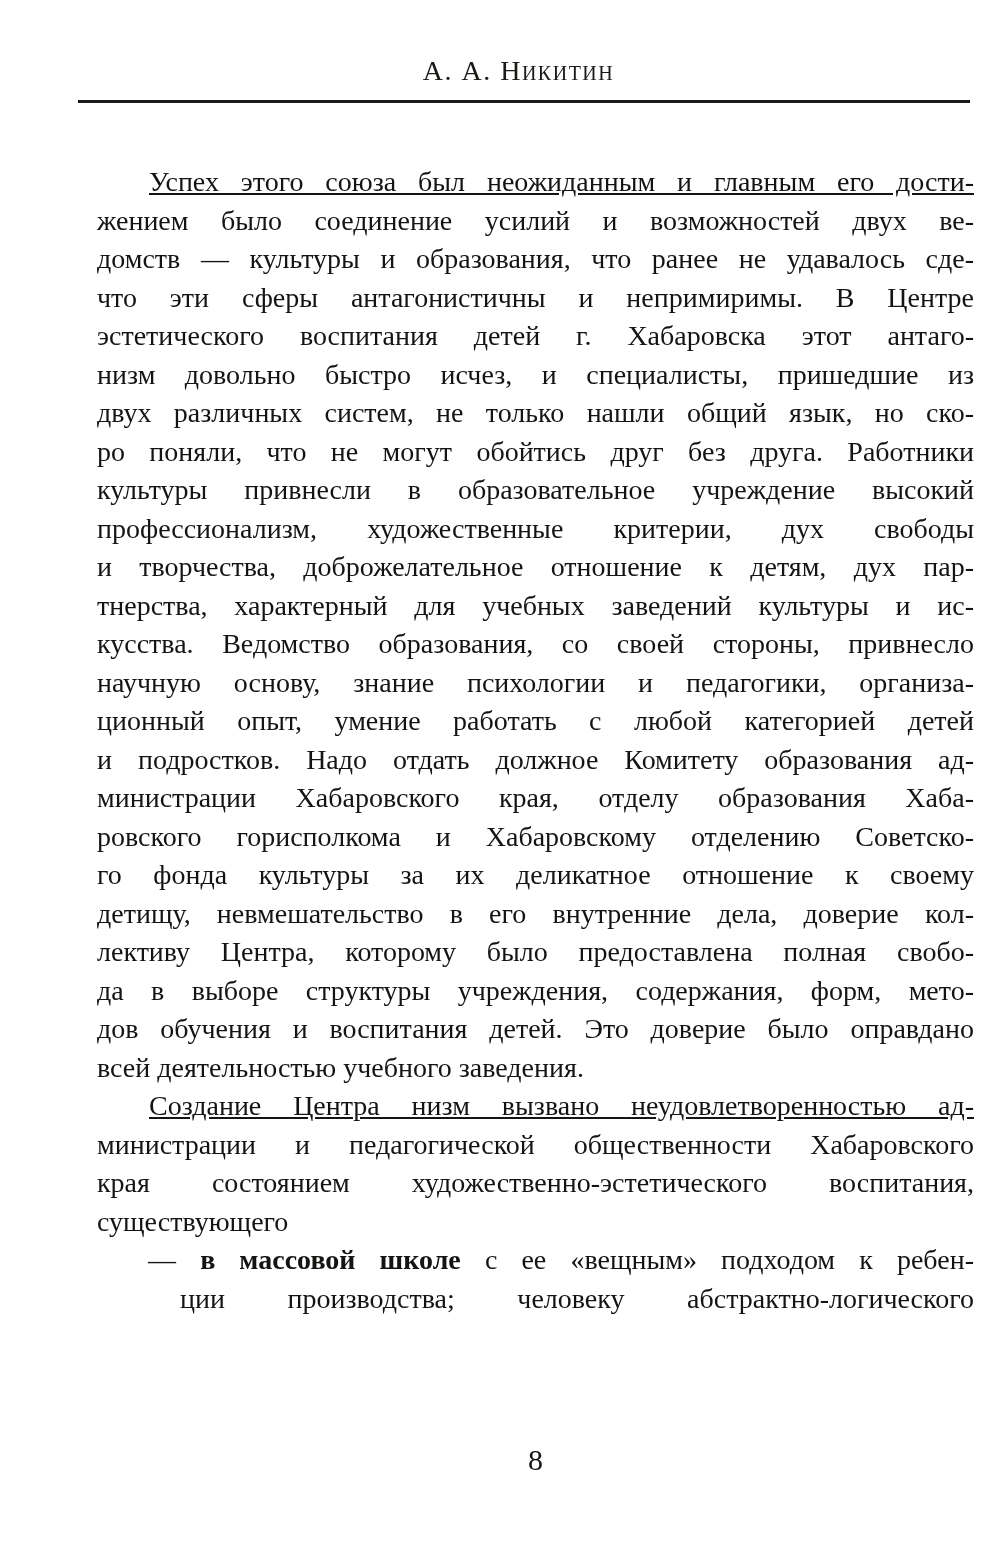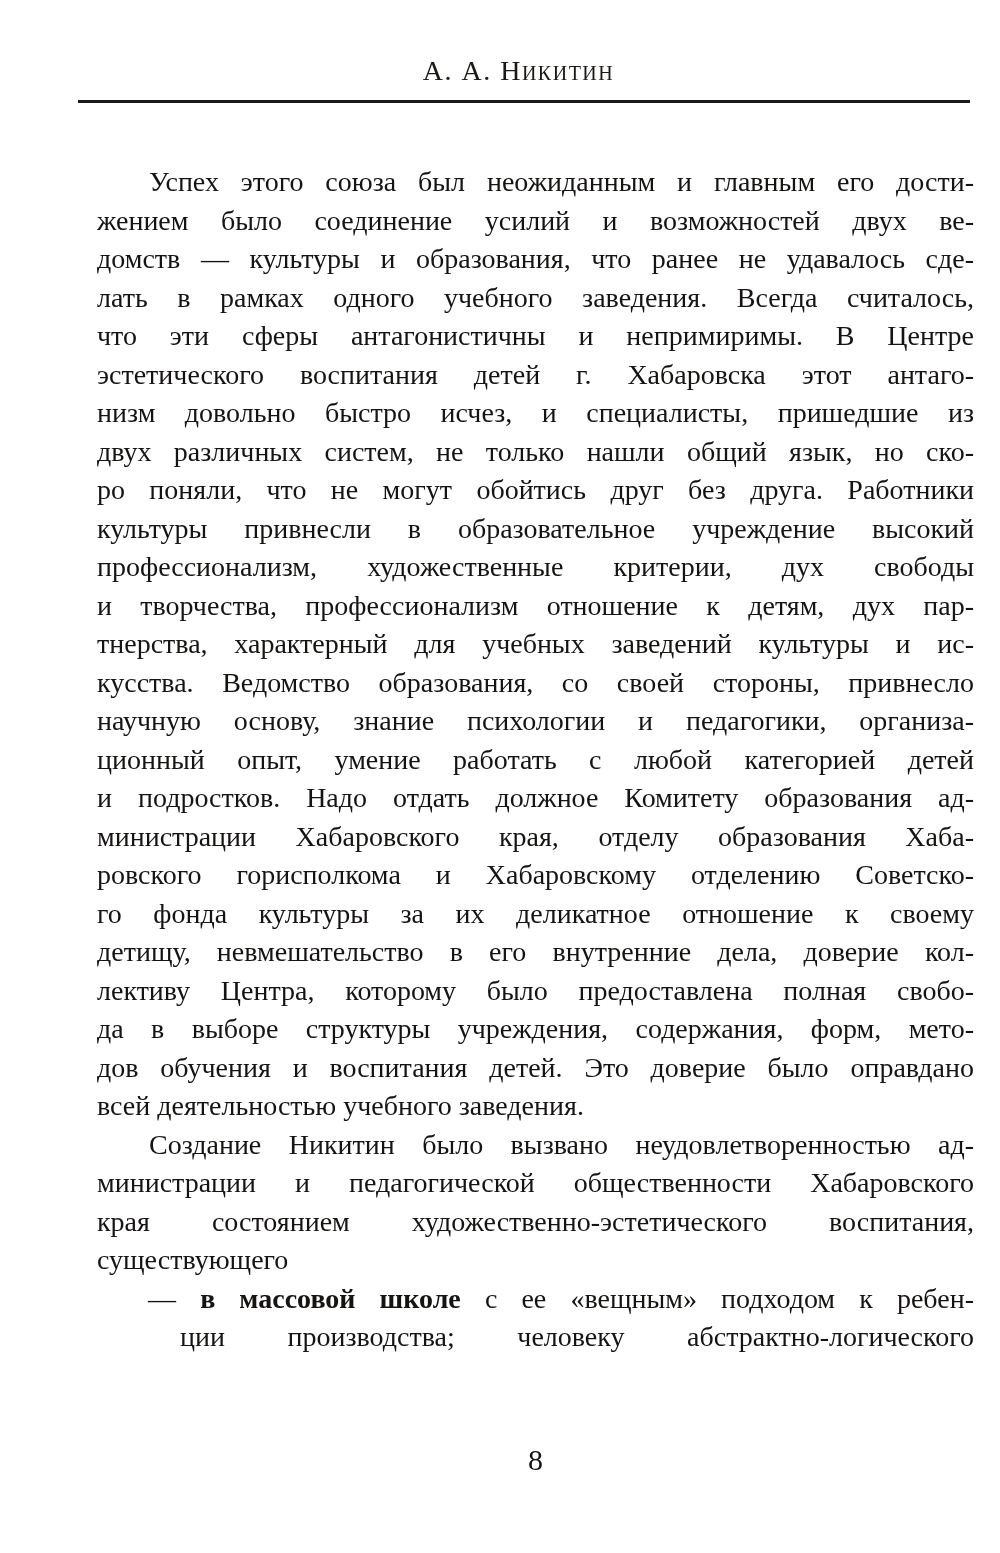--- a/index.html
+++ b/index.html
@@ -38,21 +38,21 @@
     top: 163px;
     left: 97px;
     width: 877px;
     font-size: 28px;
     line-height: 38.5px;
   }
   .line {
     text-align: justify;
     text-align-last: justify;
   }
-  .para .line.first { text-indent: 52px; }
+  .para .line.first { text-indent: 52px; text-decoration: underline; }
   .para .line.last { text-align-last: left; }
   .list-item { padding-left: 83px; }
   .list-item .line.first-hanging { text-indent: -32px; }
   .bold { font-weight: bold; }
   .page-number {
     position: absolute;
     top: 1443px;
     left: 97px;
     width: 877px;
     text-align: center;
@@ -68,46 +68,45 @@
   <div class="running-header">А. А. Никитин</div>
 
   <div class="header-rule"></div>
 
   <main class="text-block">
 
     <div class="para">
         <div class="line first">Успех этого союза был неожиданным и главным его дости-</div>
         <div class="line">жением было соединение усилий и возможностей двух ве-</div>
         <div class="line">домств — культуры и образования, что ранее не удавалось сде-</div>
-        <div class="line">лать в рамках одного учебного заведения. Всегда считалось,</div>
         <div class="line">что эти сферы антагонистичны и непримиримы. В Центре</div>
         <div class="line">эстетического воспитания детей г. Хабаровска этот антаго-</div>
         <div class="line">низм довольно быстро исчез, и специалисты, пришедшие из</div>
         <div class="line">двух различных систем, не только нашли общий язык, но ско-</div>
         <div class="line">ро поняли, что не могут обойтись друг без друга. Работники</div>
         <div class="line">культуры привнесли в образовательное учреждение высокий</div>
         <div class="line">профессионализм, художественные критерии, дух свободы</div>
-        <div class="line">и творчества, профессионализм отношение к детям, дух пар-</div>
+        <div class="line">и творчества, доброжелательное отношение к детям, дух пар-</div>
         <div class="line">тнерства, характерный для учебных заведений культуры и ис-</div>
         <div class="line">кусства. Ведомство образования, со своей стороны, привнесло</div>
         <div class="line">научную основу, знание психологии и педагогики, организа-</div>
         <div class="line">ционный опыт, умение работать с любой категорией детей</div>
         <div class="line">и подростков. Надо отдать должное Комитету образования ад-</div>
         <div class="line">министрации Хабаровского края, отделу образования Хаба-</div>
         <div class="line">ровского горисполкома и Хабаровскому отделению Советско-</div>
         <div class="line">го фонда культуры за их деликатное отношение к своему</div>
         <div class="line">детищу, невмешательство в его внутренние дела, доверие кол-</div>
         <div class="line">лективу Центра, которому было предоставлена полная свобо-</div>
         <div class="line">да в выборе структуры учреждения, содержания, форм, мето-</div>
         <div class="line">дов обучения и воспитания детей. Это доверие было оправдано</div>
         <div class="line last">всей деятельностью учебного заведения.</div>
       </div>
 
     <div class="para">
-        <div class="line first">Создание Никитин было вызвано неудовлетворенностью ад-</div>
+        <div class="line first">Создание Центра низм вызвано неудовлетворенностью ад-</div>
         <div class="line">министрации и педагогической общественности Хабаровского</div>
         <div class="line">края состоянием художественно-эстетического воспитания,</div>
         <div class="line last">существующего</div>
       </div>
 
     <div class="list-item">
       <div class="line first-hanging">
         <span>— </span><span class="bold">в массовой школе</span><span> с ее «вещным» подходом к ребен-</span>
       </div>
       <div class="lines">

